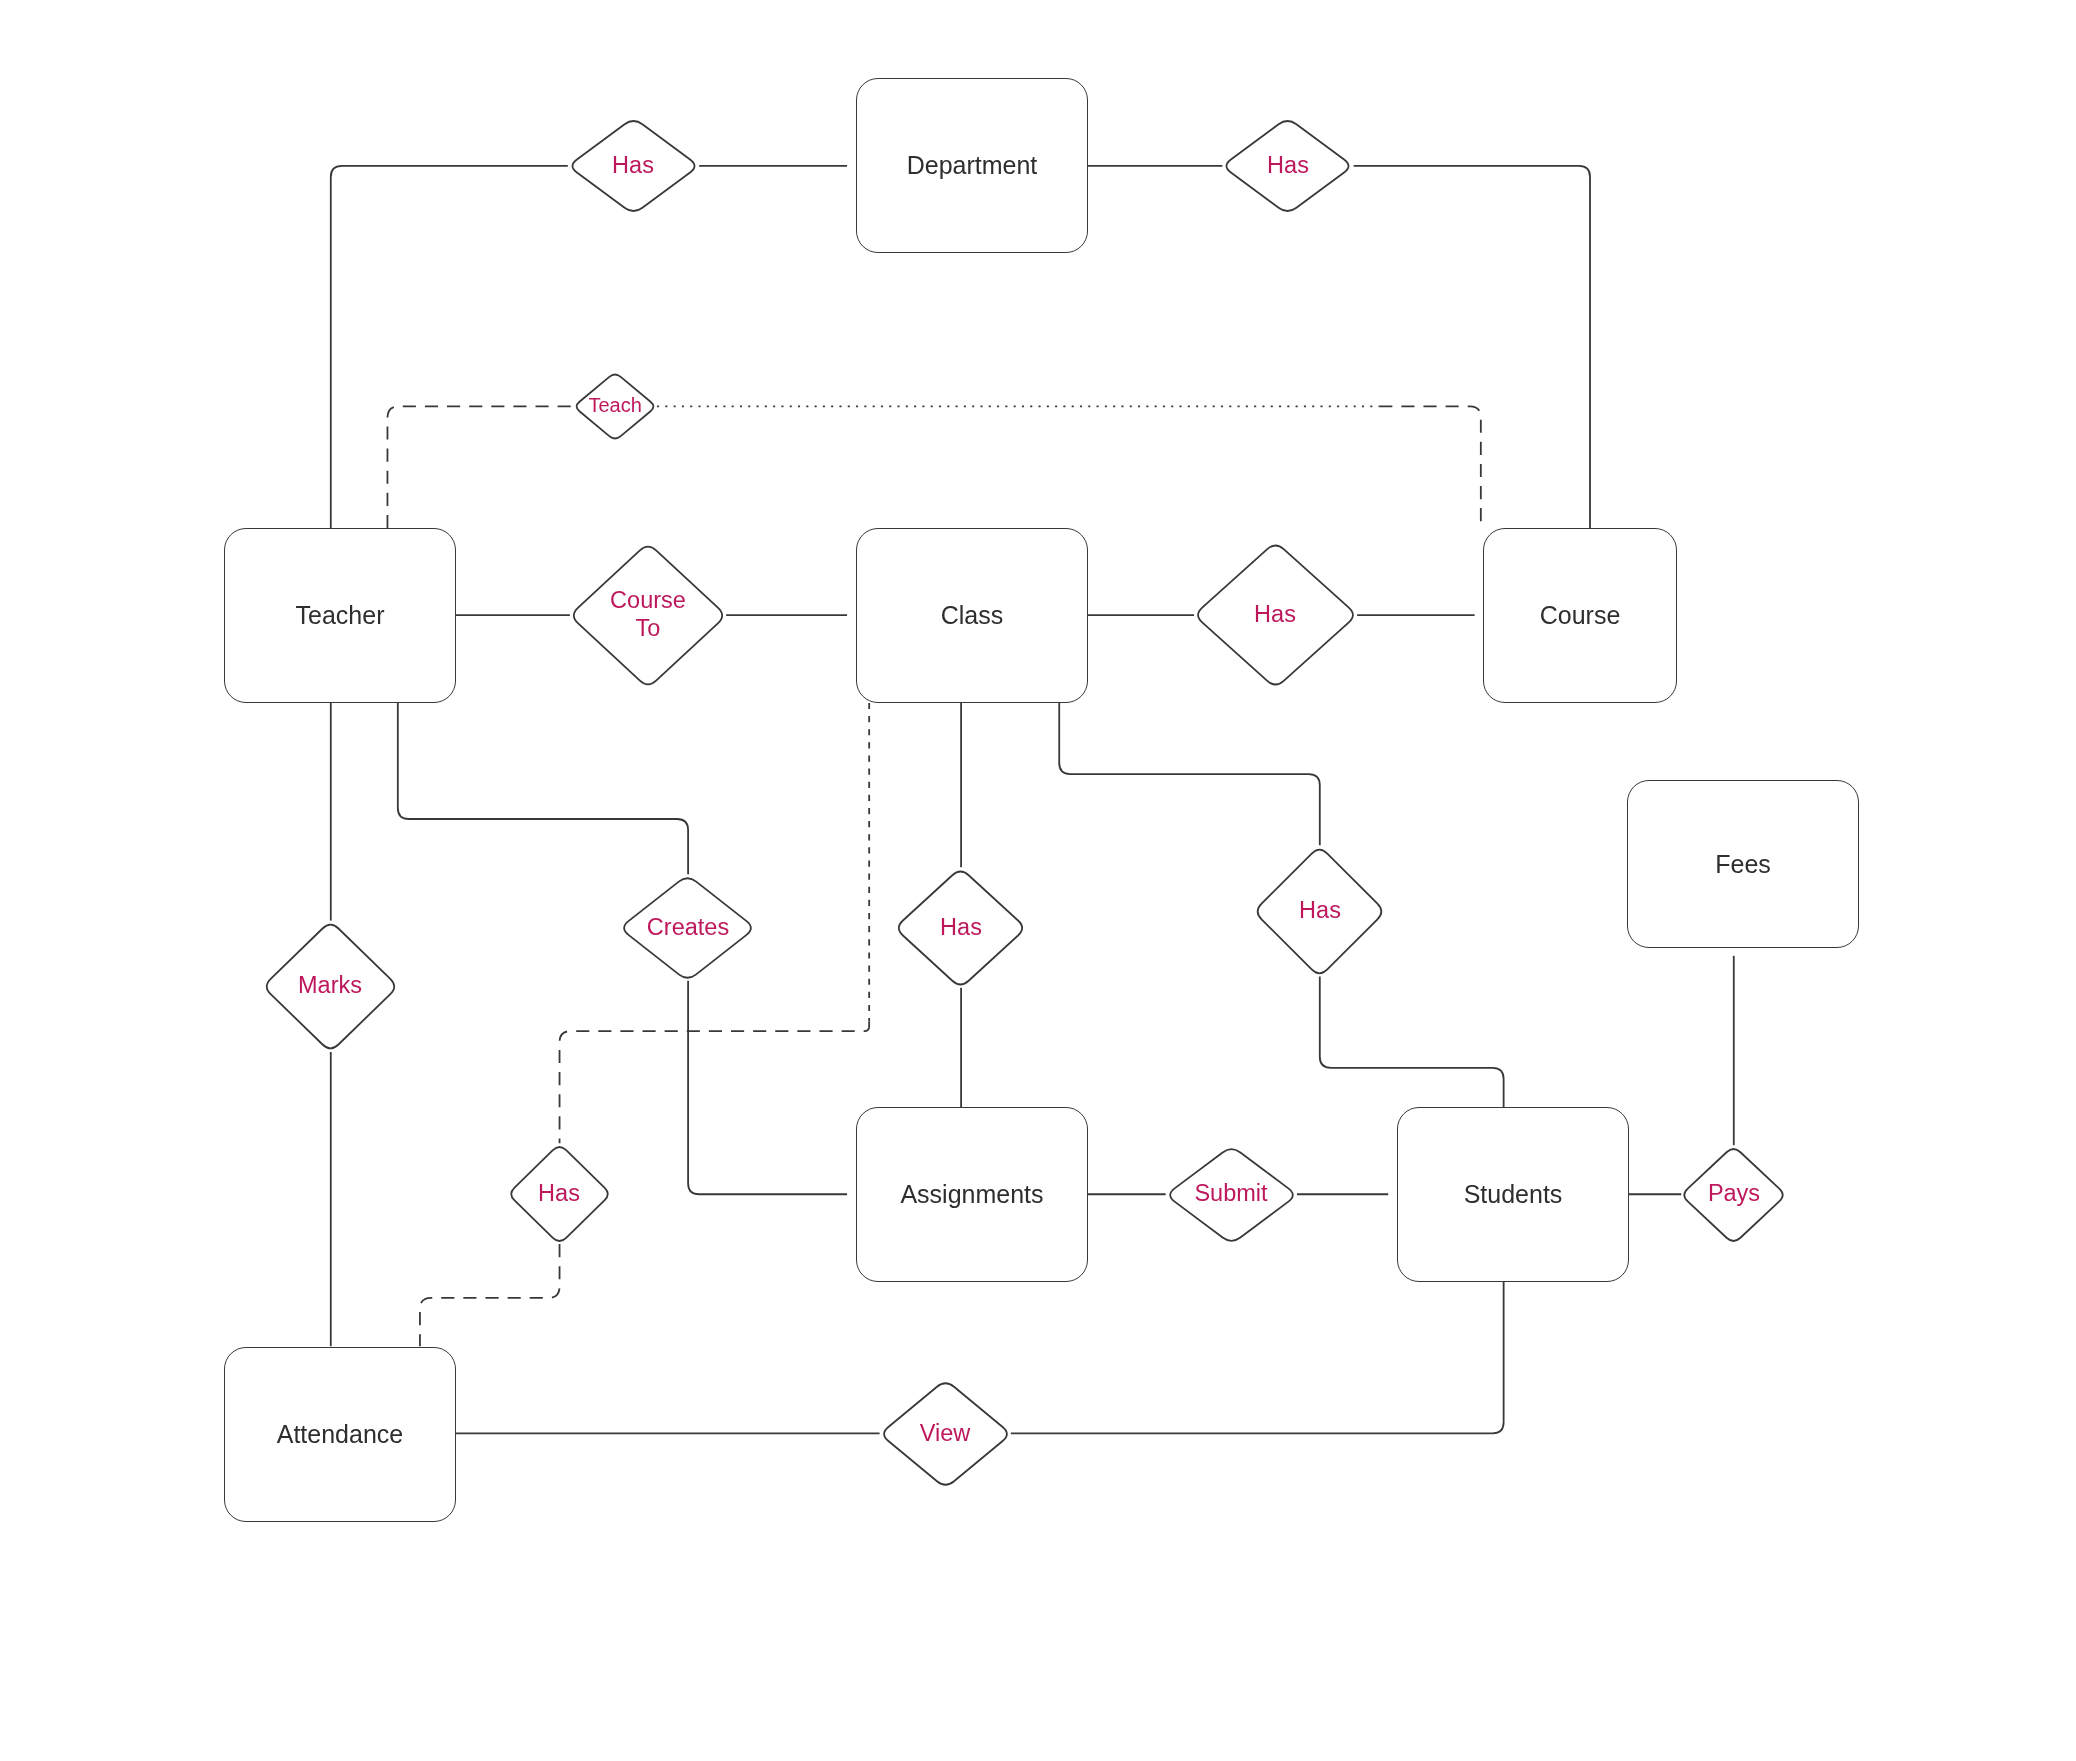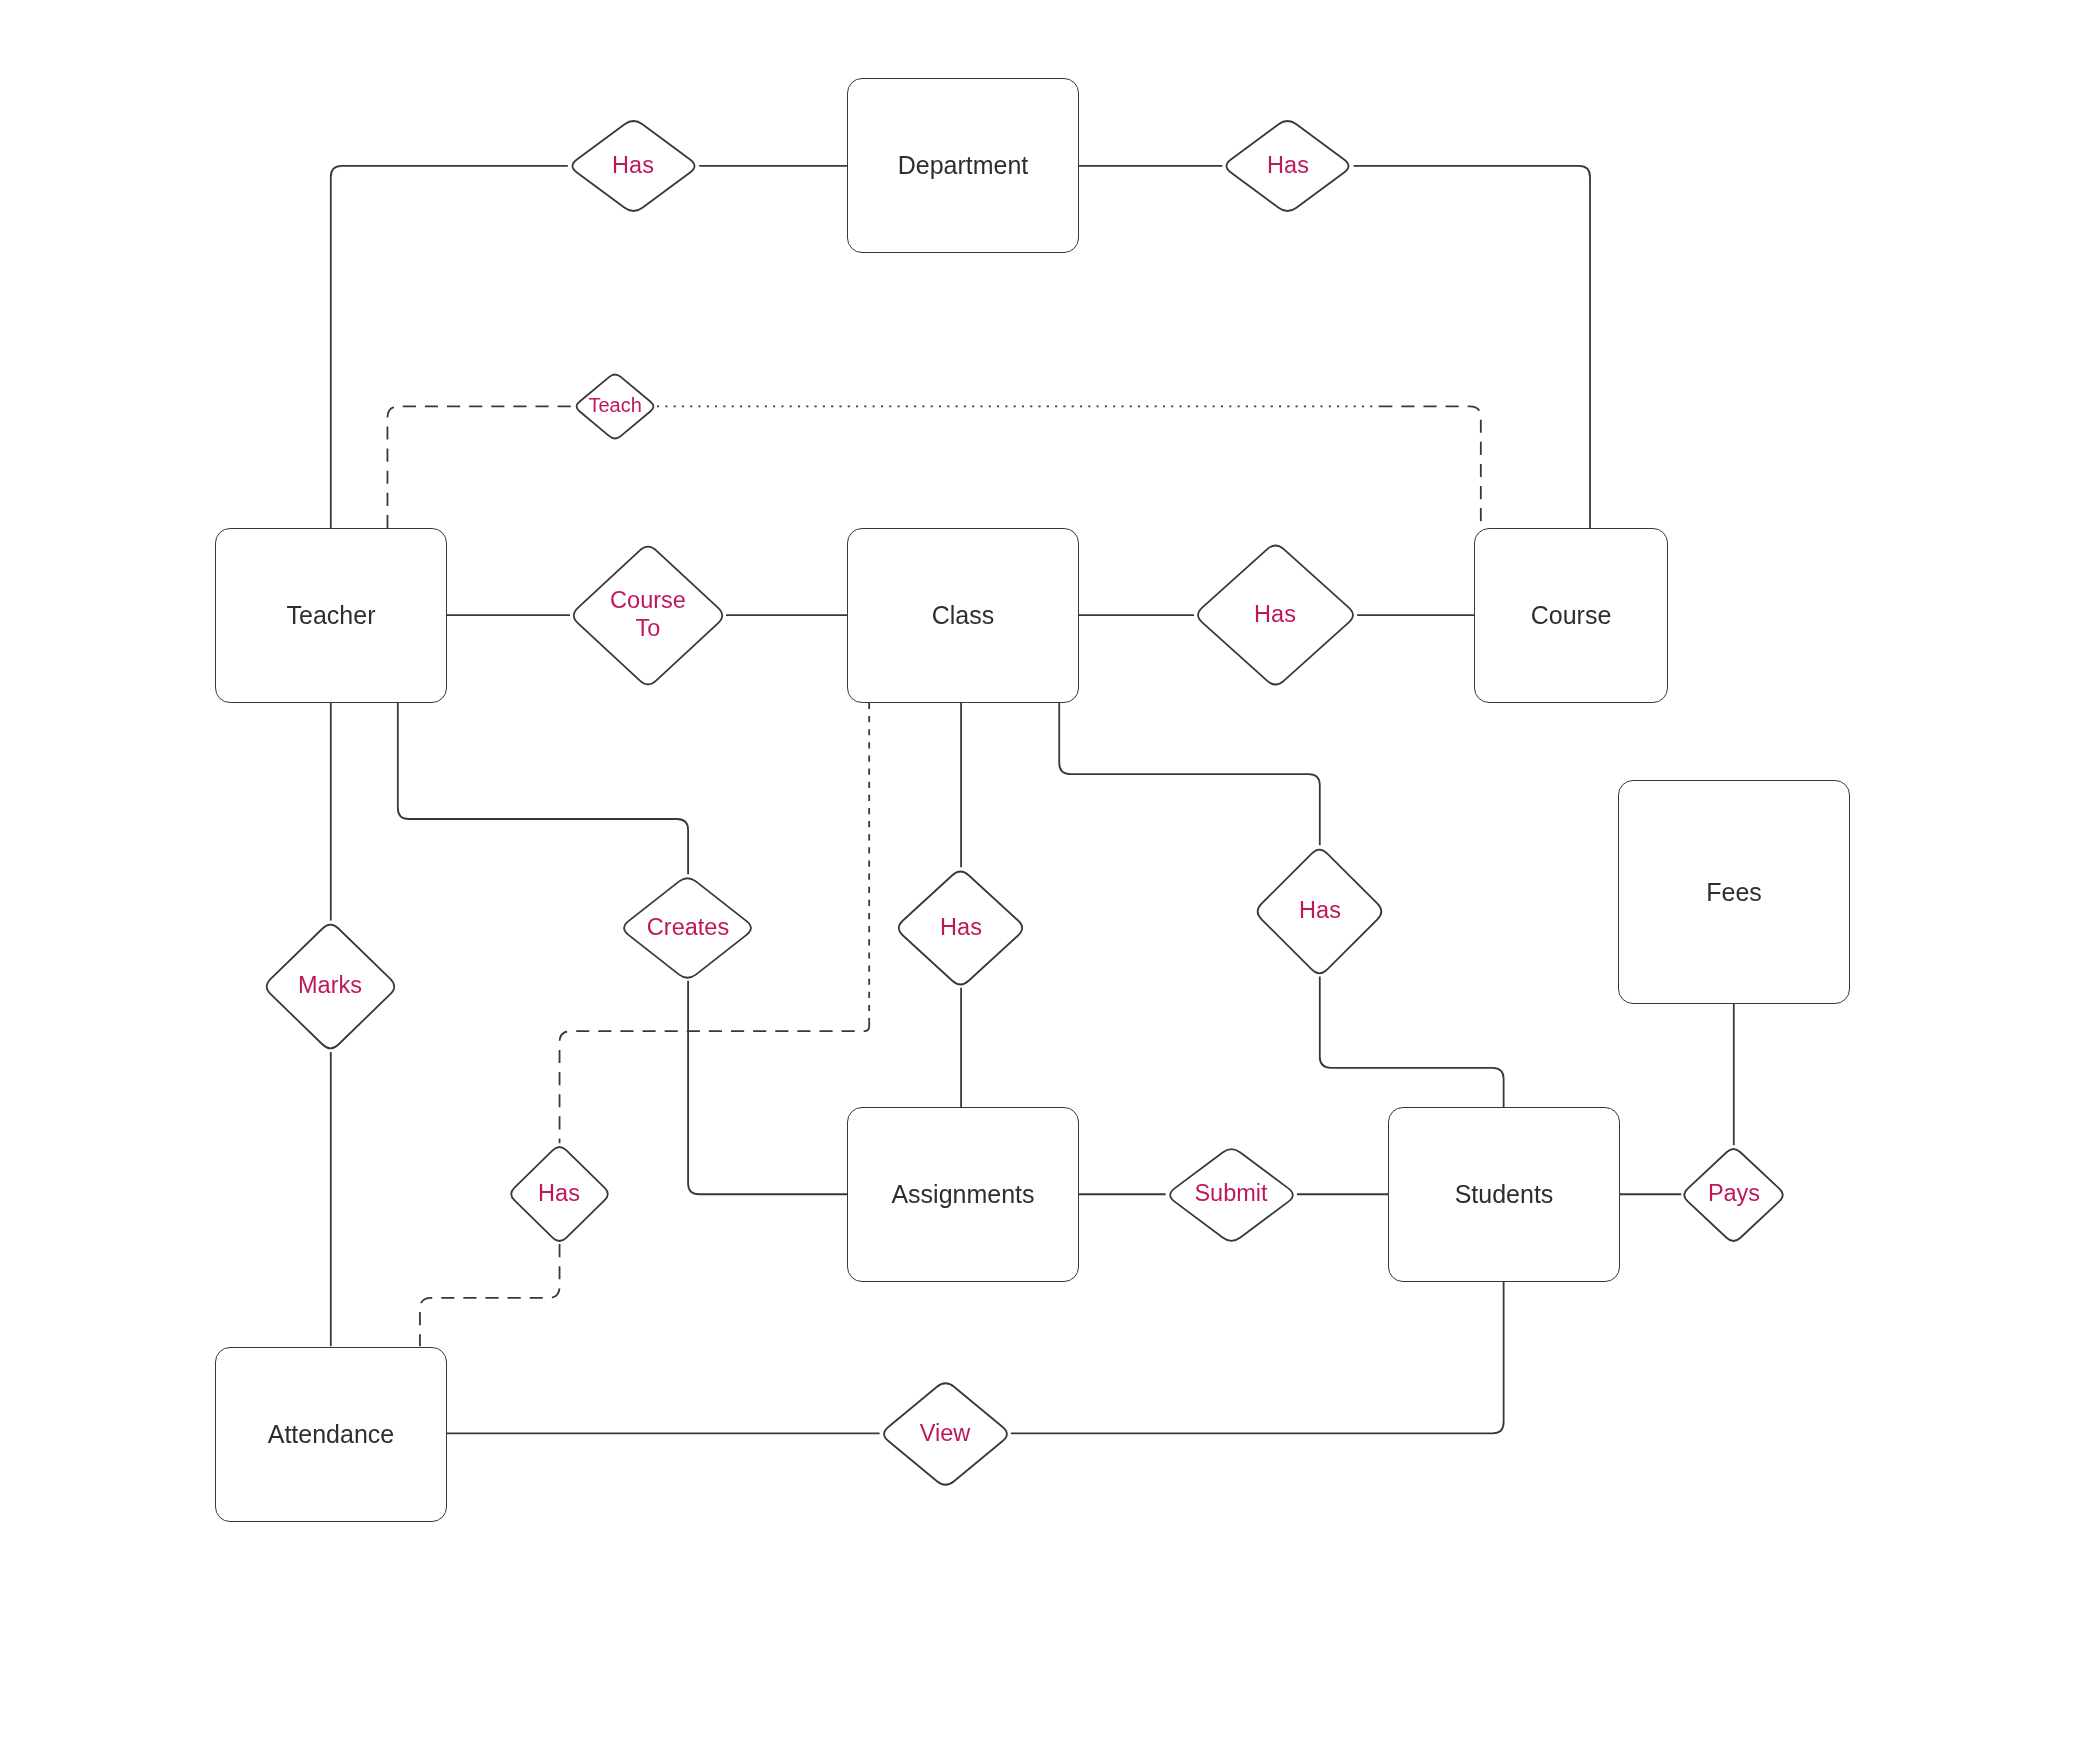--- a/index.html
+++ b/index.html
@@ -25,25 +25,26 @@
     fill: none;
     stroke: #383838;
     stroke-width: 2.6;
     stroke-linejoin: round;
   }
   .entity {
     position: absolute;
     box-sizing: border-box;
     background: #ffffff;
     border: 1.8px solid #383838;
-    border-radius: 15px;
+    border-radius: 22px;
     display: flex;
     align-items: center;
     justify-content: center;
     z-index: 2;
+    margin-left: 9px;
   }
   .entity .label {
     font-size: 25px;
     color: #2e2e2e;
     text-align: center;
     line-height: 1.15;
   }
   .diamond-svg {
     position: absolute;
     z-index: 2;
@@ -102,21 +103,21 @@
     </div>
     <div class="entity" style="left: 215px; top: 528px; width: 232px; height: 175px;">
       <span class="label">Teacher</span>
     </div>
     <div class="entity" style="left: 847px; top: 528px; width: 232px; height: 175px;">
       <span class="label">Class</span>
     </div>
     <div class="entity" style="left: 1474px; top: 528px; width: 194px; height: 175px;">
       <span class="label">Course</span>
     </div>
-    <div class="entity" style="left: 1618px; top: 780px; width: 232px; height: 224px;">
+    <div class="entity" style="left: 1618px; top: 780px; width: 232px; height: 168px;">
       <span class="label">Fees</span>
     </div>
     <div class="entity" style="left: 847px; top: 1107px; width: 232px; height: 175px;">
       <span class="label">Assignments</span>
     </div>
     <div class="entity" style="left: 1388px; top: 1107px; width: 232px; height: 175px;">
       <span class="label">Students</span>
     </div>
     <div class="entity" style="left: 215px; top: 1347px; width: 232px; height: 175px;">
       <span class="label">Attendance</span>

